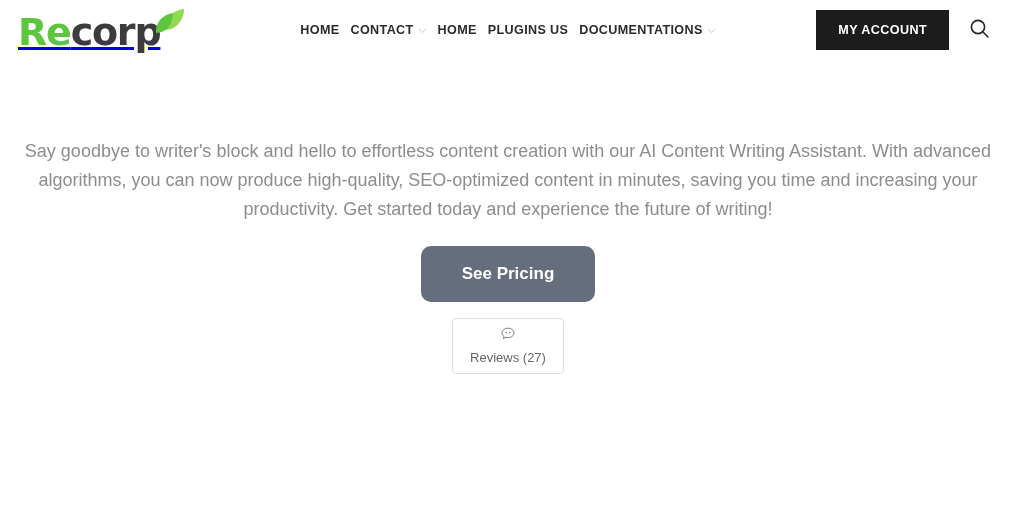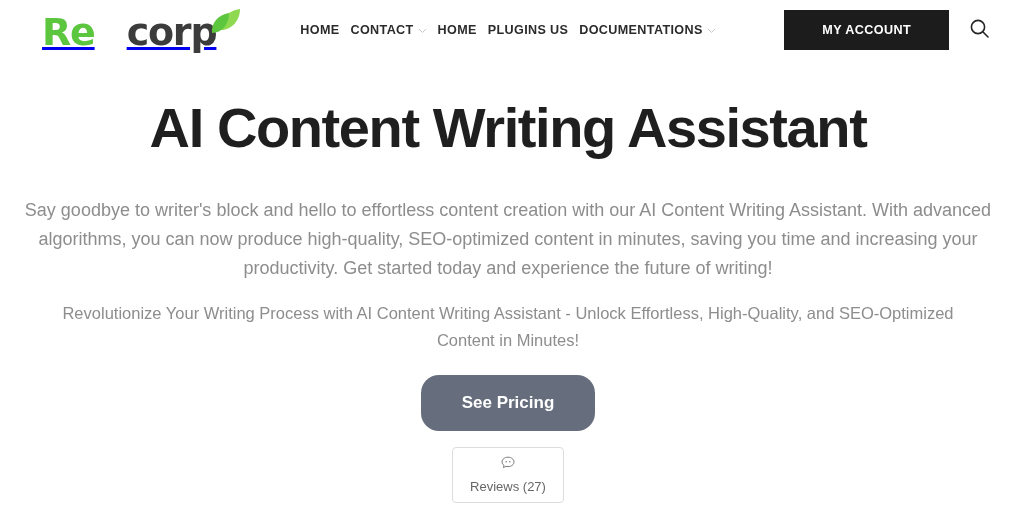--- a/index.html
+++ b/index.html
@@ -24,22 +24,22 @@
     height:44px;
     user-select:none;
   }
   .logo-text{
     font-size:38px;
     font-weight:bold;
     letter-spacing:-1.2px;
     line-height:40px;
     font-family:"DejaVu Sans", sans-serif;
   }
-  .logo-re{ color:#5dc63f;margin-left:24px; }
-  .logo-corp{ color:#3c3c3c;margin-left:32px; }
+  .logo-re{ color:#5dc63f; }
+  .logo-corp{ color:#3c3c3c; }
   .logo-leaf{ margin-left:-9px; margin-bottom:14px; }
 
   .main-nav{
     position:absolute;
     left:0; right:0;
     display:flex;
     justify-content:center;
     align-items:center;
     gap:11px;
     pointer-events:none;
@@ -66,21 +66,21 @@
     gap:16px;
   }
   .account-btn{
     background:#1c1c1c;
     color:#fff;
     border:none;
     font-family:"Liberation Sans", sans-serif;
     font-size:12.6px;
     font-weight:bold;
     letter-spacing:.4px;
-    padding:13px 38px;
+    padding:13px 22px;
     cursor:pointer;
     white-space:nowrap;
   }
   .search-btn{
     background:none;border:none;cursor:pointer;
     display:flex;align-items:center;justify-content:center;
     padding:4px;
   }
 
   
@@ -105,21 +105,21 @@
     margin:17px auto 0;
     font-size:16.5px;
     line-height:1.6;
     color:#8d8d8d;
   }
   .cta-wrap{ margin-top:22px; }
   .cta-btn{
     background:#666e7d;
     color:#fff;
     border:none;
-    border-radius:18px;
+    border-radius:10px;
     font-family:"Liberation Sans", sans-serif;
     font-size:17px;
     font-weight:bold;
     padding:18px 41px;
     cursor:pointer;
   }
   .reviews-wrap{ margin-top:16px; }
   .reviews-btn{
     background:#fff;
     border:1px solid #dddddd;
@@ -187,23 +187,21 @@
         <svg width="21" height="21" viewBox="0 0 21 21">
           <circle cx="9" cy="9" r="6.6" stroke="#242424" stroke-width="1.6" fill="none"></circle>
           <line x1="13.8" y1="13.8" x2="19" y2="19" stroke="#242424" stroke-width="1.6" stroke-linecap="round"></line>
         </svg>
       </span>
     </button>
   </div>
 </header>
 
 <section class="hero">
-  <h1 class="hero-title">AI Content Writing Assistant</h1>
   <p class="hero-para">Say goodbye to writer's block and hello to effortless content creation with our AI Content Writing Assistant. With advanced algorithms, you can now produce high-quality, SEO-optimized content in minutes, saving you time and increasing your productivity. Get started today and experience the future of writing!</p>
-  <p class="hero-sub">Revolutionize Your Writing Process with AI Content Writing Assistant - Unlock Effortless, High-Quality, and SEO-Optimized Content in Minutes!</p>
 
   <div class="cta-wrap">
     <button class="cta-btn">See Pricing</button>
   </div>
 
   <div class="reviews-wrap">
     <button class="reviews-btn">
       <span>
         <svg width="14" height="13" viewBox="0 0 14 13">
           <path d="M7 1.2 C3.6 1.2 1 3.3 1 5.9 C1 7.3 1.8 8.5 3 9.4 L2.4 11.6 L4.9 10.3 C5.6 10.5 6.3 10.6 7 10.6 C10.4 10.6 13 8.5 13 5.9 C13 3.3 10.4 1.2 7 1.2 Z" stroke="#7a7a7a" stroke-width="1" fill="none" stroke-linejoin="round"></path>

